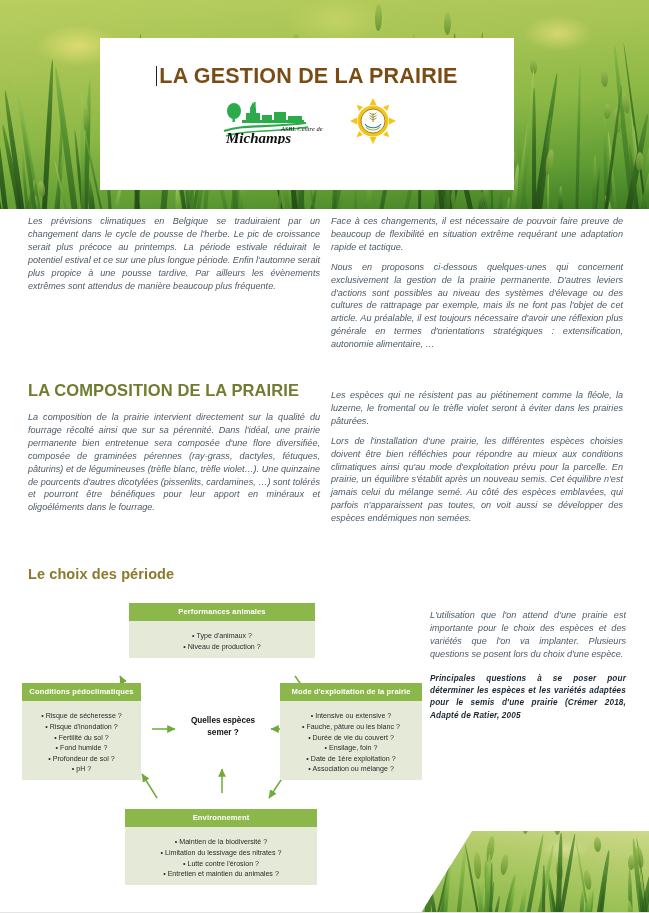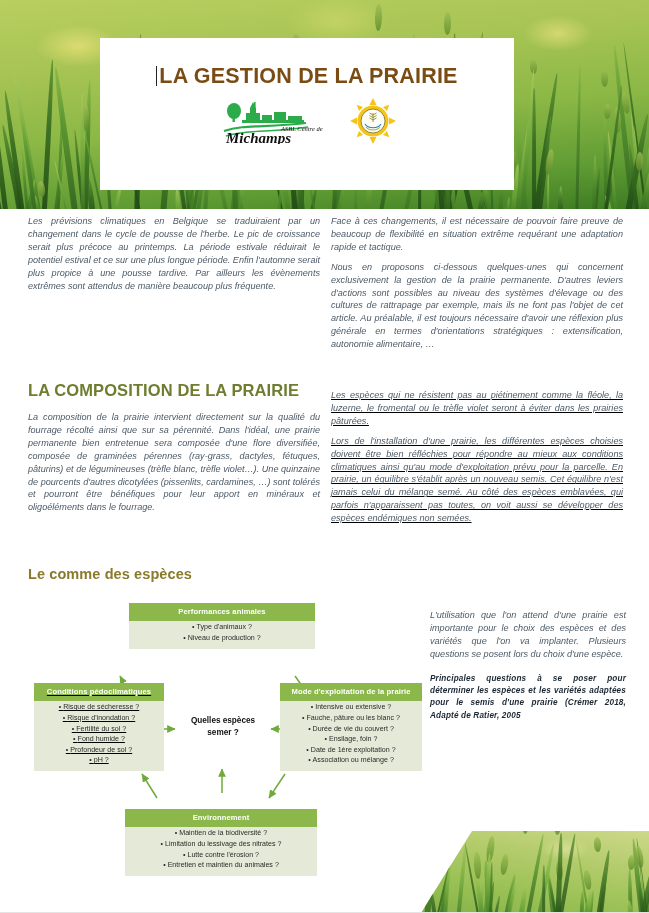--- a/index.html
+++ b/index.html
@@ -80,21 +80,21 @@
 
   
   .diagram{position:absolute;left:0;top:0;width:420px;height:262px;}
   .dbox{position:absolute;background:#e4ead7;box-shadow:0 0 0 0 transparent;}
   .dbox .dhead{
     background:#8cb84b;color:#ffffff;text-align:center;
     font-size:7.6px;font-weight:bold;padding:4px 3px;line-height:1.35;
     letter-spacing:.1px;
   }
   .dbox .dlist{
-    padding:1px 4px 5px 4px;text-align:center;
+    padding:10px 4px 5px 4px;text-align:center;
     font-size:7.1px;color:#2a2a2a;line-height:1.5;
   }
   .dbox .dlist div::before{content:"\2022\00a0";}
   .center-node{
     position:absolute;text-align:center;
     font-size:8.2px;font-weight:bold;color:#111;line-height:1.5;
   }
 
   
   .footer-grass{
@@ -307,27 +307,27 @@
       <p class="para">Nous en proposons ci-dessous quelques-unes qui concernent exclusivement la gestion de la prairie permanente. D'autres leviers d'actions sont possibles au niveau des systèmes d'élevage ou des cultures de rattrapage par exemple, mais ils ne font pas l'objet de cet article. Au préalable, il est toujours nécessaire d'avoir une réflexion plus générale en termes d'orientations stratégiques : extensification, autonomie alimentaire, …</p>
     </div>
 
     <div class="col-left" style="top:172px;">
       <h2 class="sect">LA COMPOSITION DE LA PRAIRIE</h2>
     </div>
 
     <div class="col-left" style="top:202px;">
       <p class="para">La composition de la prairie intervient directement sur la qualité du fourrage récolté ainsi que sur sa pérennité. Dans l'idéal, une prairie permanente bien entretenue sera composée d'une flore diversifiée, composée de graminées pérennes (ray-grass, dactyles, fétuques, pâturins) et de légumineuses (trèfle blanc, trèfle violet…). Une quinzaine de pourcents d'autres dicotylées (pissenlits, cardamines, …) sont tolérés et pourront être bénéfiques pour leur apport en minéraux et oligoéléments dans le fourrage.</p>
     </div>
-    <div class="col-right" style="top:180px;text-decoration:underline;">
+    <div class="col-right" style="top:180px;">
       <p class="para">Les espèces qui ne résistent pas au piétinement comme la fléole, la luzerne, le fromental ou le trèfle violet seront à éviter dans les prairies pâturées.</p>
       <p class="para">Lors de l'installation d'une prairie, les différentes espèces choisies doivent être bien réfléchies pour répondre au mieux aux conditions climatiques ainsi qu'au mode d'exploitation prévu pour la parcelle. En prairie, un équilibre s'établit après un nouveau semis. Cet équilibre n'est jamais celui du mélange semé. Au côté des espèces emblavées, qui parfois n'apparaissent pas toutes, on voit aussi se développer des espèces endémiques non semées.</p>
     </div>
 
     <div class="col-left" style="top:357px;">
-      <h2 class="sect small">Le comme des espèces</h2>
+      <h2 class="sect small">Le choix des période</h2>
     </div>
 
     <div class="diagram" style="position:absolute;left:22px;top:388px;">
 
       <svg width="420" height="275" viewBox="0 0 420 275" style="position:absolute;left:0;top:0;">
         <defs>
           <marker id="ah" markerWidth="7" markerHeight="7" refX="5.2" refY="2.6" orient="auto">
             <path d="M0,0 L5.6,2.6 L0,5.2 z" fill="#6faa3a"></path>
           </marker>
         </defs>
@@ -343,21 +343,21 @@
       </svg>
 
       <div class="dbox" style="left:107px;top:6px;width:186px;">
         <div class="dhead">Performances animales</div>
         <div class="dlist">
             <div>Type d'animaux ?</div>
             <div>Niveau de production  ?</div>
           </div>
       </div>
 
-      <div class="dbox" style="left:12px;top:86px;width:130px;text-decoration:underline;">
+      <div class="dbox" style="left:0px;top:86px;width:119px;">
         <div class="dhead">Conditions pédoclimatiques</div>
         <div class="dlist">
             <div>Risque de sécheresse  ?</div>
             <div>Risque d'inondation  ?</div>
             <div>Fertilité du sol ?</div>
             <div>Fond humide ?</div>
             <div>Profondeur de sol ?</div>
             <div>pH ?</div>
           </div>
       </div>

